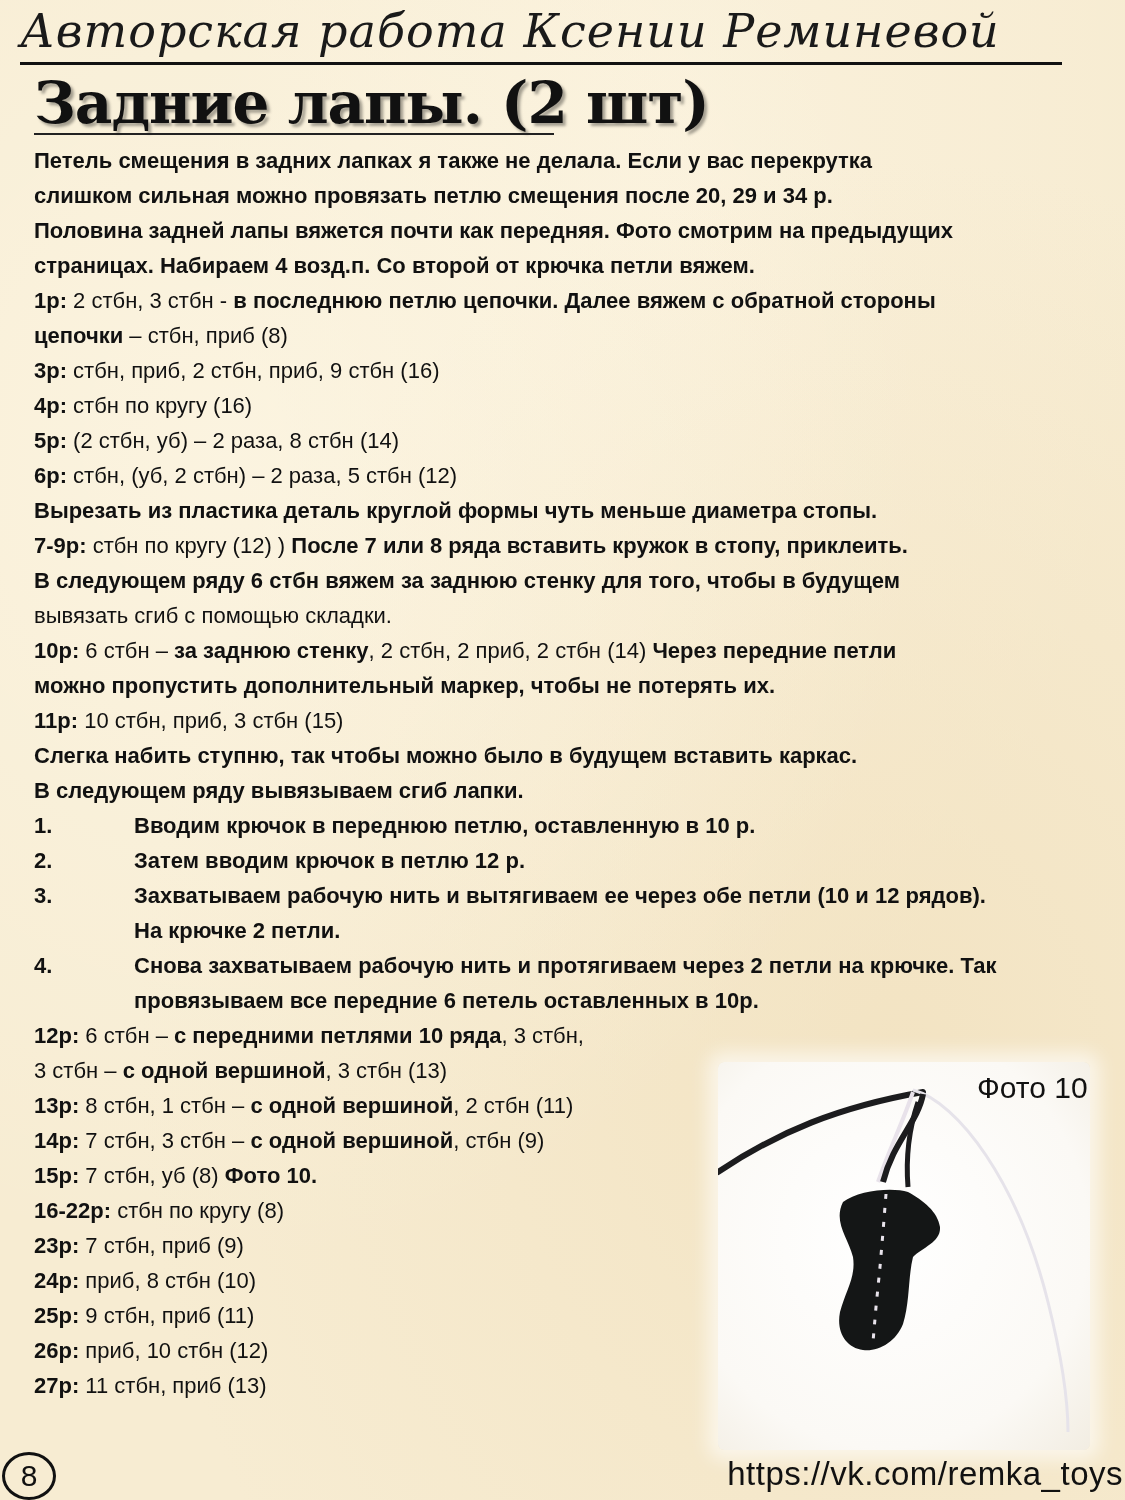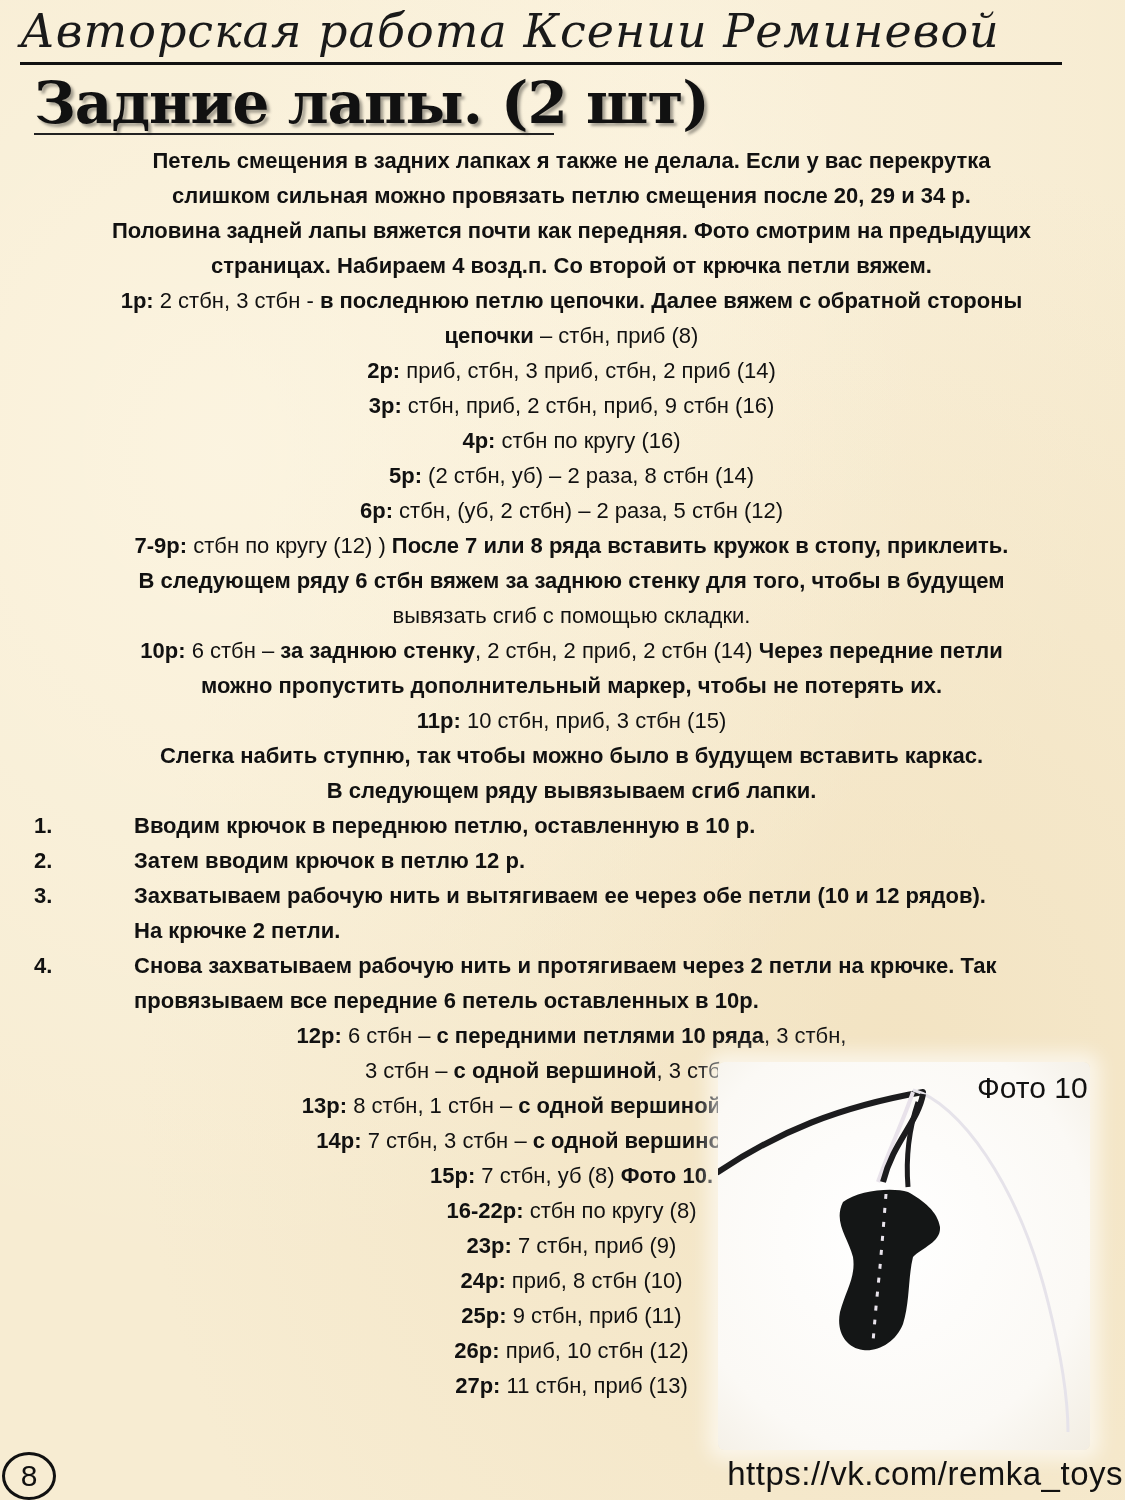--- a/index.html
+++ b/index.html
@@ -29,21 +29,21 @@
       text-shadow: 3px 3px 3px rgba(0,0,0,0.35);
       letter-spacing: -1px;
     }
     .title-rule {
       position: absolute; left: 34px; top: 133px; width: 520px; height: 2px; background: #222;
     }
     .content {
       position: absolute; left: 34px; top: 143px; width: 1075px;
       font-size: 22px; line-height: 35px; color: #111;
     }
-    .content p { margin: 0; white-space: nowrap; text-align: center; }
+    .content p { margin: 0; white-space: nowrap; }
     .content b { font-weight: bold; }
     .ol-item { display: flex; white-space: nowrap; }
     .ol-item .num { width: 56px; flex: 0 0 56px; font-weight: bold; }
     .ol-item .txt { font-weight: bold; margin-left: 44px; }
     .photo {
       position: absolute; left: 718px; top: 1062px; width: 372px; height: 388px;
       background: radial-gradient(ellipse at 45% 45%, #ffffff, #fbf9f5 70%, #f2ede2 100%);
       box-shadow: 0 0 18px 10px rgba(255,255,255,0.6);
       border-radius: 6px;
     }
@@ -72,25 +72,25 @@
 <div class="title-rule"></div>
 
 <div class="content">
   <p style="font-weight:bold">Петель смещения в задних лапках я также не делала. Если у вас перекрутка</p>
   <p style="font-weight:bold">слишком сильная можно провязать петлю смещения после 20, 29 и 34 р.</p>
   <p style="font-weight:bold">Половина задней лапы вяжется почти как передняя. Фото смотрим на предыдущих</p>
   <p style="font-weight:bold">страницах. Набираем 4 возд.п. Со второй от крючка петли вяжем.</p>
 
   <p><b>1р:</b><span> 2 стбн, 3 стбн - </span><b>в последнюю петлю цепочки. Далее  вяжем с обратной стороны</b></p>
   <p><b>цепочки</b><span> –  стбн, приб (8)</span></p>
-  <p><b>2р:</b><span> приб, стбн, 3 приб, стбн, 2 приб (14)</span></p>
   <p><b>3р:</b><span> стбн, приб, 2 стбн, приб, 9 стбн (16)</span></p>
   <p><b>4р:</b><span> стбн по кругу (16)</span></p>
   <p><b>5р:</b><span> (2 стбн, уб) – 2 раза, 8 стбн (14)</span></p>
   <p><b>6р:</b><span> стбн, (уб, 2 стбн) – 2 раза, 5 стбн (12)</span></p>
+  <p style="font-weight:bold">Вырезать из пластика деталь круглой формы чуть меньше диаметра стопы.</p>
   <p><b>7-9р:</b><span> стбн по кругу (12) ) </span><b>После 7 или 8 ряда вставить кружок в стопу, приклеить.</b></p>
   <p style="font-weight:bold">В следующем ряду 6 стбн вяжем за заднюю стенку для того, чтобы в будущем</p>
   <p style="font-weight:normal">вывязать сгиб с помощью складки.</p>
   <p><b>10р:</b><span> 6 стбн – </span><b>за заднюю стенку</b><span>, 2 стбн, 2 приб, 2 стбн (14) </span><b>Через передние петли</b></p>
   <p style="font-weight:bold">можно пропустить дополнительный маркер, чтобы не потерять их.</p>
   <p><b>11р:</b><span> 10 стбн, приб, 3 стбн (15)</span></p>
   <p style="font-weight:bold">Слегка набить ступню, так чтобы можно было в будущем вставить каркас.</p>
   <p style="font-weight:bold">В следующем ряду вывязываем сгиб лапки.</p>
 
   <div class="ol-item">

